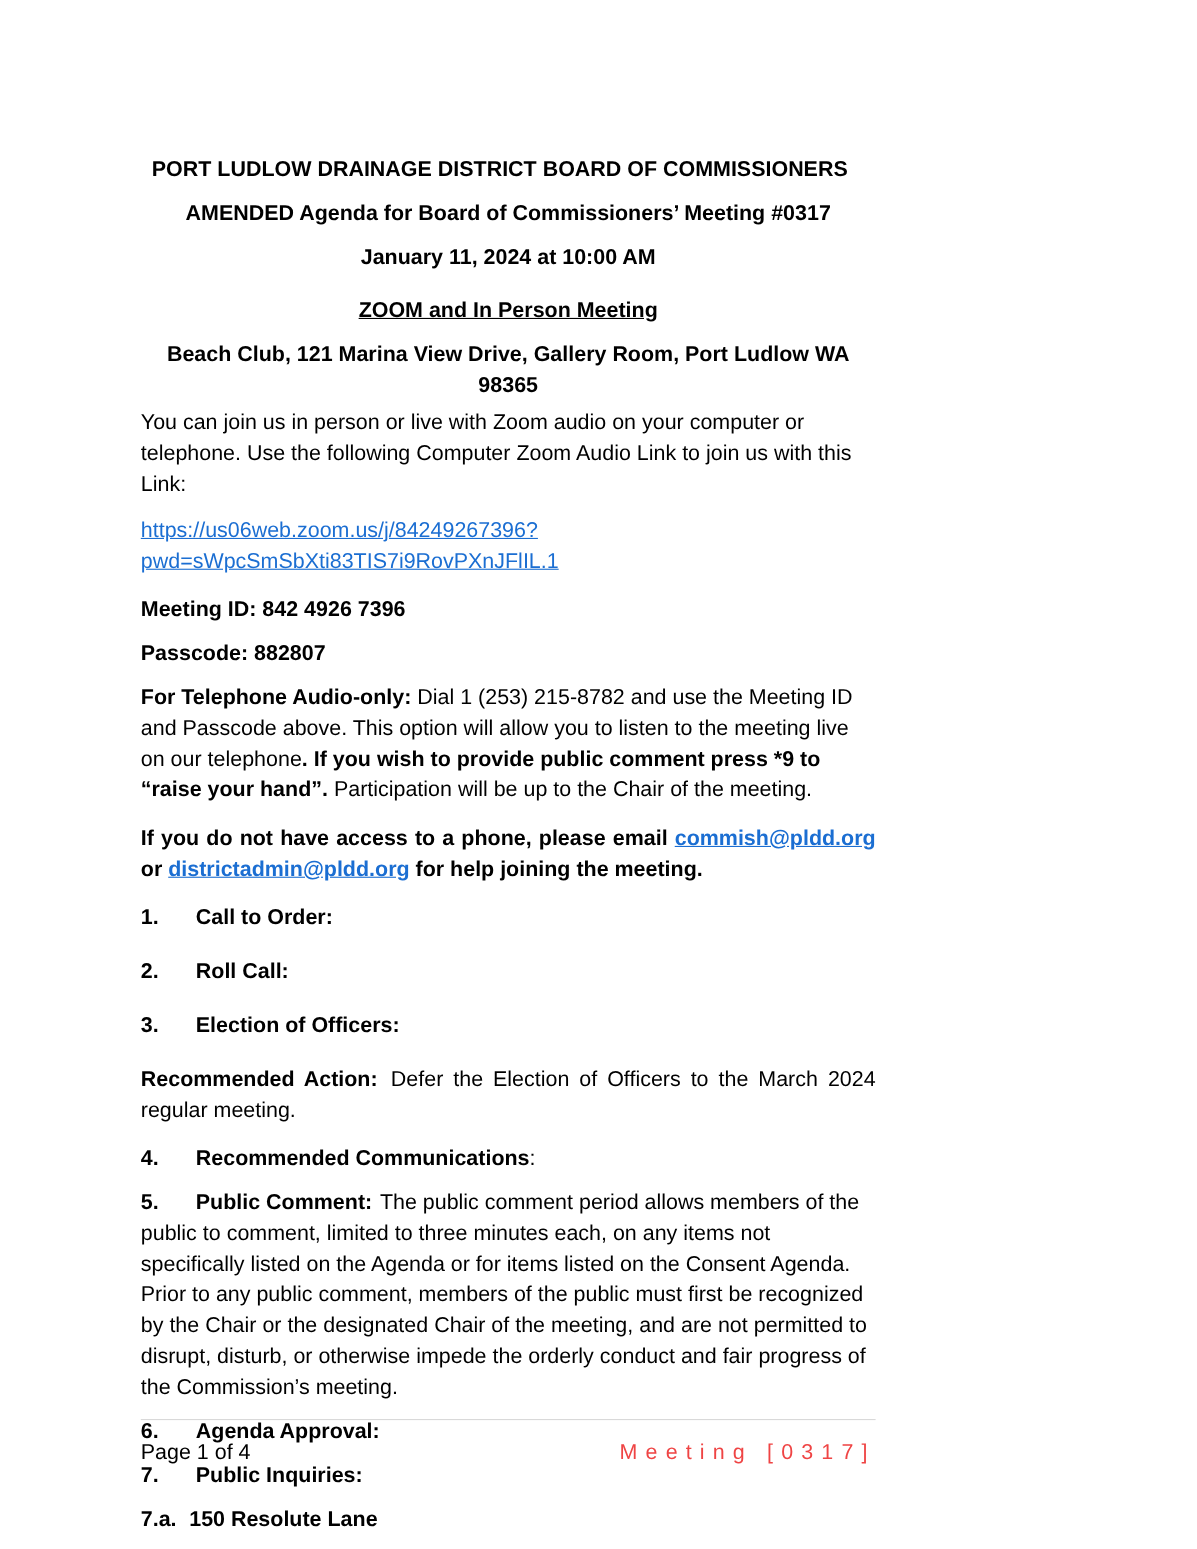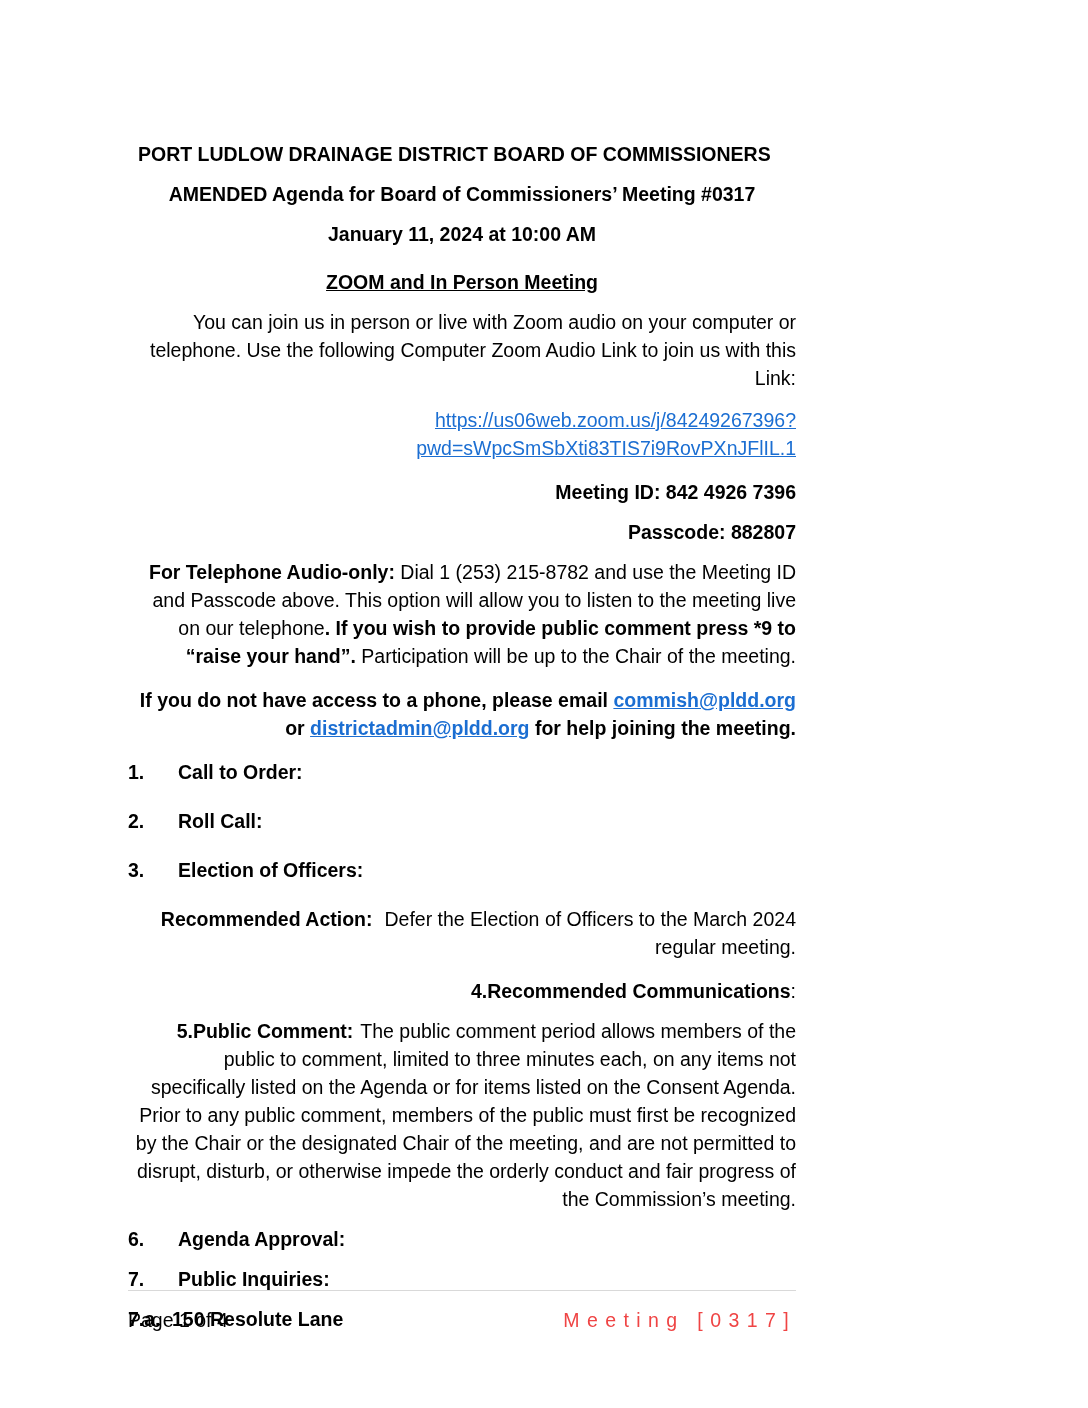--- a/index.html
+++ b/index.html
@@ -20,21 +20,21 @@
     left: 128px;
     right: 128px;
     top: 140px;
   }
   .h { font-weight: bold; margin: 0 0 12px 0; font-size: 19.5px; line-height: 28px; }
   .c { text-align: center; }
   .left-indent { padding-left: 10px; text-align: left; }
   .mb20 { margin-bottom: 20px; }
   .mt8 { margin-top: 8px; text-decoration: underline; }
   .h5m { margin-bottom: 6px; }
-  p.body { margin: 0 0 12px 0; text-align: right; }
+  p.body { margin: 0 0 12px 0; }
   p.mb14 { margin-bottom: 14px; }
   p.mb16 { margin-bottom: 16px; }
   .bold { font-weight: bold; }
   .just { text-align: justify; }
   .link {
     color: #1b6ed2;
     text-decoration: underline;
     cursor: pointer;
   }
   .bold .link, a.link.bold { font-weight: bold; }
@@ -76,20 +76,21 @@
 </head>
 <body>
 
 <div class="page">
   <div class="content">
 
     <div class="h left-indent">PORT LUDLOW DRAINAGE DISTRICT BOARD OF COMMISSIONERS</div>
     <div class="h c">AMENDED Agenda for Board of Commissioners’ Meeting #0317</div>
     <div class="h c mb20">January 11, 2024 at 10:00 AM</div>
     <div class="h c mt8">ZOOM and In Person Meeting</div>
+    <div class="h c h5m">Beach Club, 121 Marina View Drive, Gallery Room, Port Ludlow WA 98365</div>
 
     <p class="body mb14">You can join us in person or live with Zoom audio on your computer or telephone. Use the following Computer Zoom Audio Link to join us with this Link:</p>
 
     <p class="body mb16"><a class="link" href="#">https://us06web.zoom.us/j/84249267396?pwd=sWpcSmSbXti83TIS7i9RovPXnJFlIL.1</a></p>
 
     <p class="body bold">Meeting ID: 842 4926 7396</p>
     <p class="body bold">Passcode: 882807</p>
 
     <p class="body mb16"><span class="bold">For Telephone Audio-only:</span><span> Dial 1 (253) 215-8782 and use the Meeting ID and Passcode above. This option will allow you to listen to the meeting live on our telephone</span><span class="bold">. If you wish to provide public comment press *9 to “raise your hand”.</span><span> Participation will be up to the Chair of the meeting.</span></p>
 

